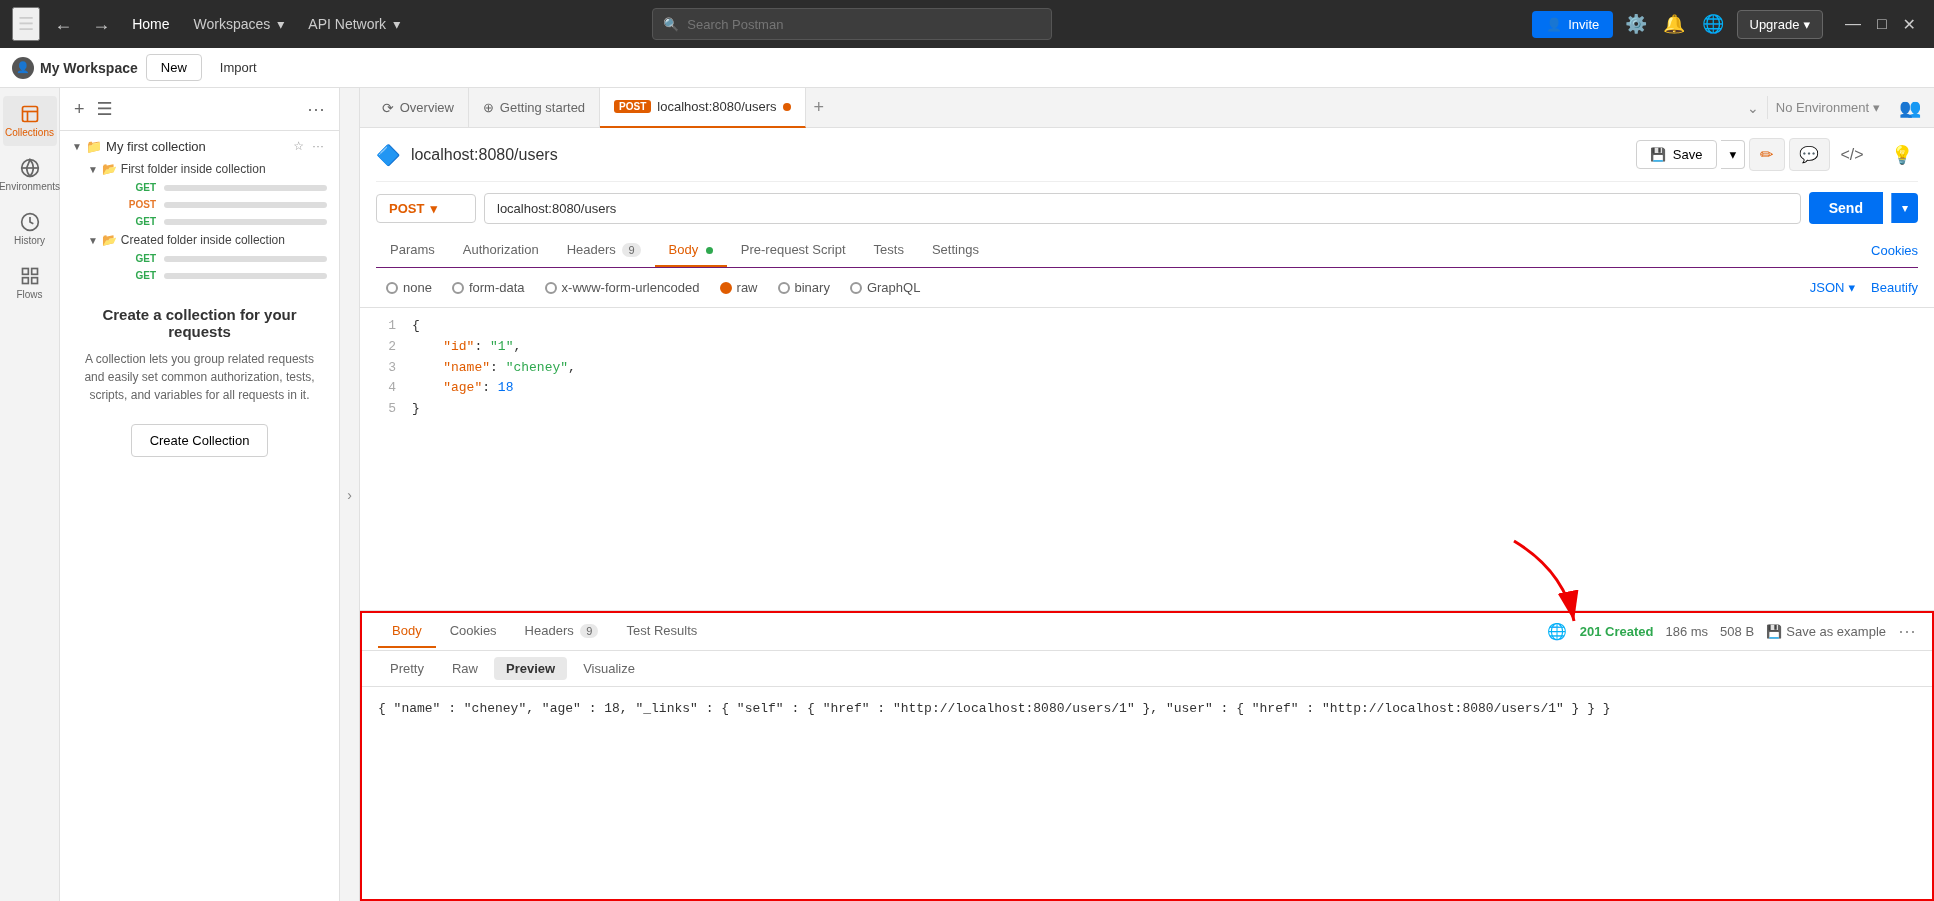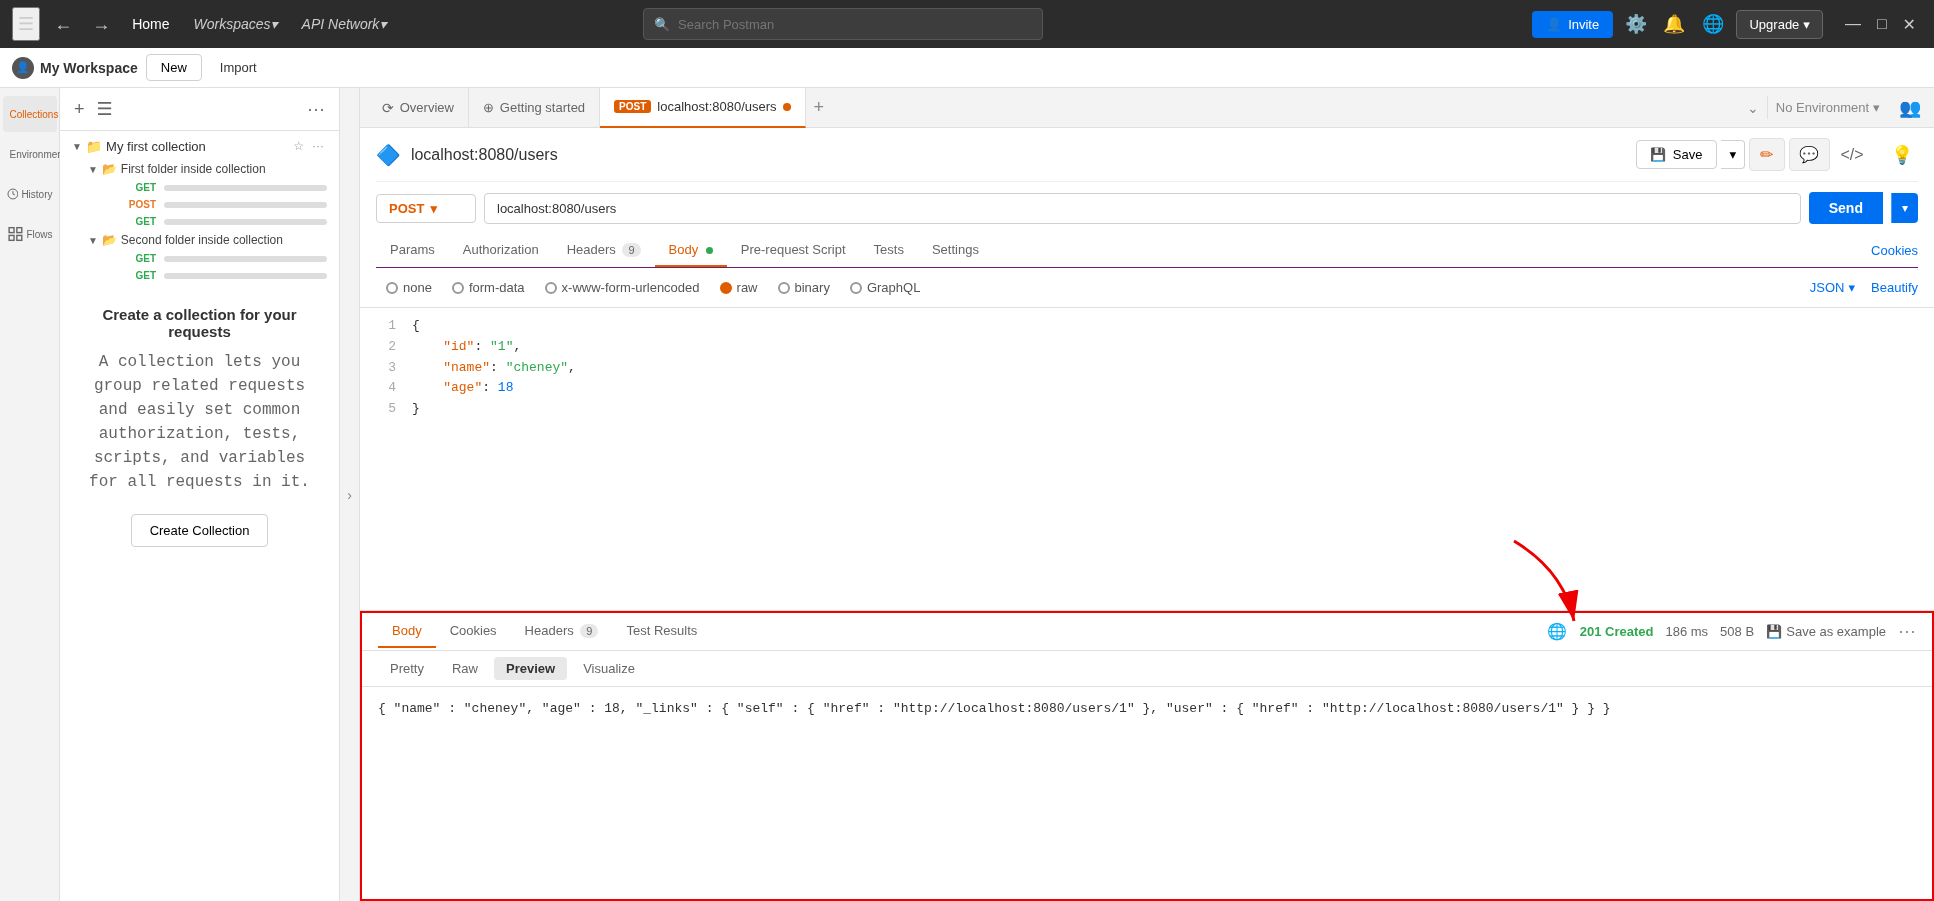--- a/index.html
+++ b/index.html
@@ -3,21 +3,21 @@
   <meta charset="utf-8">
   <style>
     * { box-sizing: border-box; margin: 0; padding: 0; }
     body { font-family: -apple-system, BlinkMacSystemFont, 'Segoe UI', sans-serif; font-size: 13px; background: #fff; color: #333; height: 901px; width: 1934px; overflow: hidden; }
 
     
     .topbar { display: flex; align-items: center; height: 48px; background: #2c2c2c; padding: 0 12px; gap: 8px; }
     .topbar-menu-icon { color: #ccc; font-size: 18px; cursor: pointer; padding: 4px; }
     .topbar-nav-btn { background: none; border: none; color: #ccc; font-size: 18px; cursor: pointer; padding: 4px 6px; }
     .topbar-home { color: #fff; font-size: 14px; padding: 4px 8px; cursor: pointer; }
-    .topbar-dropdown { color: #ccc; font-size: 14px; padding: 4px 8px; cursor: pointer; display: flex; align-items: center; gap: 0; font-style: italic; }
+    .topbar-dropdown { color: #ccc; font-size: 14px; padding: 4px 8px; cursor: pointer; display: flex; align-items: center; gap: 7px; }
     .topbar-search { flex: 1; max-width: 400px; margin: 0 auto; background: #3d3d3d; border-radius: 4px; border: 1px solid #555; display: flex; align-items: center; padding: 0 10px; gap: 8px; height: 32px; }
     .topbar-search input { background: none; border: none; color: #ccc; outline: none; font-size: 13px; flex: 1; }
     .topbar-search-icon { color: #999; }
     .topbar-right { display: flex; align-items: center; gap: 8px; margin-left: auto; }
     .btn-invite { background: #0070f3; color: #fff; border: none; border-radius: 4px; padding: 6px 14px; cursor: pointer; font-size: 13px; display: flex; align-items: center; gap: 6px; }
     .topbar-icon-btn { background: none; border: none; color: #ccc; font-size: 18px; cursor: pointer; padding: 4px; }
     .btn-upgrade { background: #3d3d3d; color: #fff; border: 1px solid #666; border-radius: 4px; padding: 6px 12px; cursor: pointer; font-size: 13px; display: flex; align-items: center; gap: 4px; }
     .topbar-window-btns { display: flex; align-items: center; gap: 4px; margin-left: 8px; }
     .window-btn { background: none; border: none; color: #ccc; font-size: 16px; cursor: pointer; padding: 4px 6px; }
 
@@ -26,21 +26,21 @@
     .workspace-name { display: flex; align-items: center; gap: 6px; font-weight: 600; font-size: 14px; color: #333; cursor: pointer; }
     .workspace-avatar { width: 22px; height: 22px; border-radius: 50%; background: #555; display: flex; align-items: center; justify-content: center; color: #fff; font-size: 11px; }
     .btn-new { background: #fff; border: 1px solid #d0d0d0; border-radius: 4px; padding: 5px 14px; cursor: pointer; font-size: 13px; font-weight: 500; }
     .btn-import { background: none; border: none; font-size: 13px; color: #333; cursor: pointer; padding: 5px 10px; }
 
     
     .main-layout { display: flex; height: calc(901px - 88px); }
 
     
     .sidebar-icons { width: 60px; background: #f3f3f3; border-right: 1px solid #e0e0e0; display: flex; flex-direction: column; align-items: center; padding-top: 8px; gap: 4px; }
-    .sidebar-icon-item { display: flex; align-items: center; gap: 3px; padding: 8px 4px; cursor: pointer; border-radius: 4px; width: 54px; font-size: 10px; color: #666; }
+    .sidebar-icon-item { display: flex; flex-direction: column; align-items: center; gap: 3px; padding: 8px 4px; cursor: pointer; border-radius: 4px; width: 54px; font-size: 10px; color: #666; }
     .sidebar-icon-item.active { background: #e8e8e8; color: #e05c00; }
     .sidebar-icon-item svg { width: 20px; height: 20px; }
 
     
     .collections-panel { width: 280px; background: #fff; border-right: 1px solid #e0e0e0; display: flex; flex-direction: column; }
     .collections-header { display: flex; align-items: center; padding: 8px 12px; border-bottom: 1px solid #e0e0e0; gap: 8px; }
     .collections-header-btn { background: none; border: none; cursor: pointer; color: #666; font-size: 18px; padding: 2px; }
     .collections-header-spacer { flex: 1; }
     .collection-item { padding: 2px 4px; }
     .collection-name-row { display: flex; align-items: center; gap: 4px; padding: 4px 8px; cursor: pointer; border-radius: 3px; font-size: 13px; }
@@ -55,21 +55,21 @@
     .folder-label { flex: 1; color: #444; }
     .request-item { margin-left: 32px; display: flex; align-items: center; gap: 8px; padding: 3px 8px; cursor: pointer; border-radius: 3px; }
     .method-badge { font-size: 10px; font-weight: 700; width: 36px; text-align: right; flex-shrink: 0; }
     .method-get { color: #2fa84f; }
     .method-post { color: #e6782a; }
     .request-bar { flex: 1; height: 6px; background: #ddd; border-radius: 3px; }
 
     
     .create-collection-state { padding: 20px 16px; text-align: center; }
     .create-collection-title { font-weight: 600; font-size: 15px; margin-bottom: 10px; }
-    .create-collection-desc { font-size: 16px; color: #666; line-height: 1.5; margin-bottom: 20px; font-family: Liberation Mono, monospace; }
+    .create-collection-desc { font-size: 12px; color: #666; line-height: 1.5; margin-bottom: 20px; }
     .btn-create-collection { background: #fff; border: 1px solid #d0d0d0; border-radius: 4px; padding: 8px 18px; cursor: pointer; font-size: 13px; font-weight: 500; }
 
     
     .collapse-toggle { width: 20px; background: #f3f3f3; border-right: 1px solid #e0e0e0; display: flex; align-items: center; justify-content: center; cursor: pointer; }
     .collapse-arrow { color: #888; font-size: 14px; }
 
     
     .tabs-bar { display: flex; align-items: center; background: #f3f3f3; border-bottom: 1px solid #e0e0e0; height: 40px; padding: 0 8px; gap: 0; }
     .tab-item { display: flex; align-items: center; gap: 6px; padding: 0 14px; height: 40px; cursor: pointer; font-size: 13px; color: #666; border-right: 1px solid #e0e0e0; white-space: nowrap; }
     .tab-item.active { background: #fff; color: #333; border-bottom: 2px solid #e05c00; }
@@ -272,21 +272,21 @@
         <div class="request-item">
           <span class="method-badge method-get">GET</span>
           <div class="request-bar"></div>
         </div>
       </div>
 
       <div class="folder-item">
         <div class="folder-name-row">
           <span class="collection-arrow">▼</span>
           <span class="folder-icon">📂</span>
-          <span class="folder-label">Second folder inside collection</span>
+          <span class="folder-label">Created folder inside collection</span>
         </div>
         <div class="request-item">
           <span class="method-badge method-get">GET</span>
           <div class="request-bar"></div>
         </div>
         <div class="request-item">
           <span class="method-badge method-get">GET</span>
           <div class="request-bar"></div>
         </div>
       </div>

